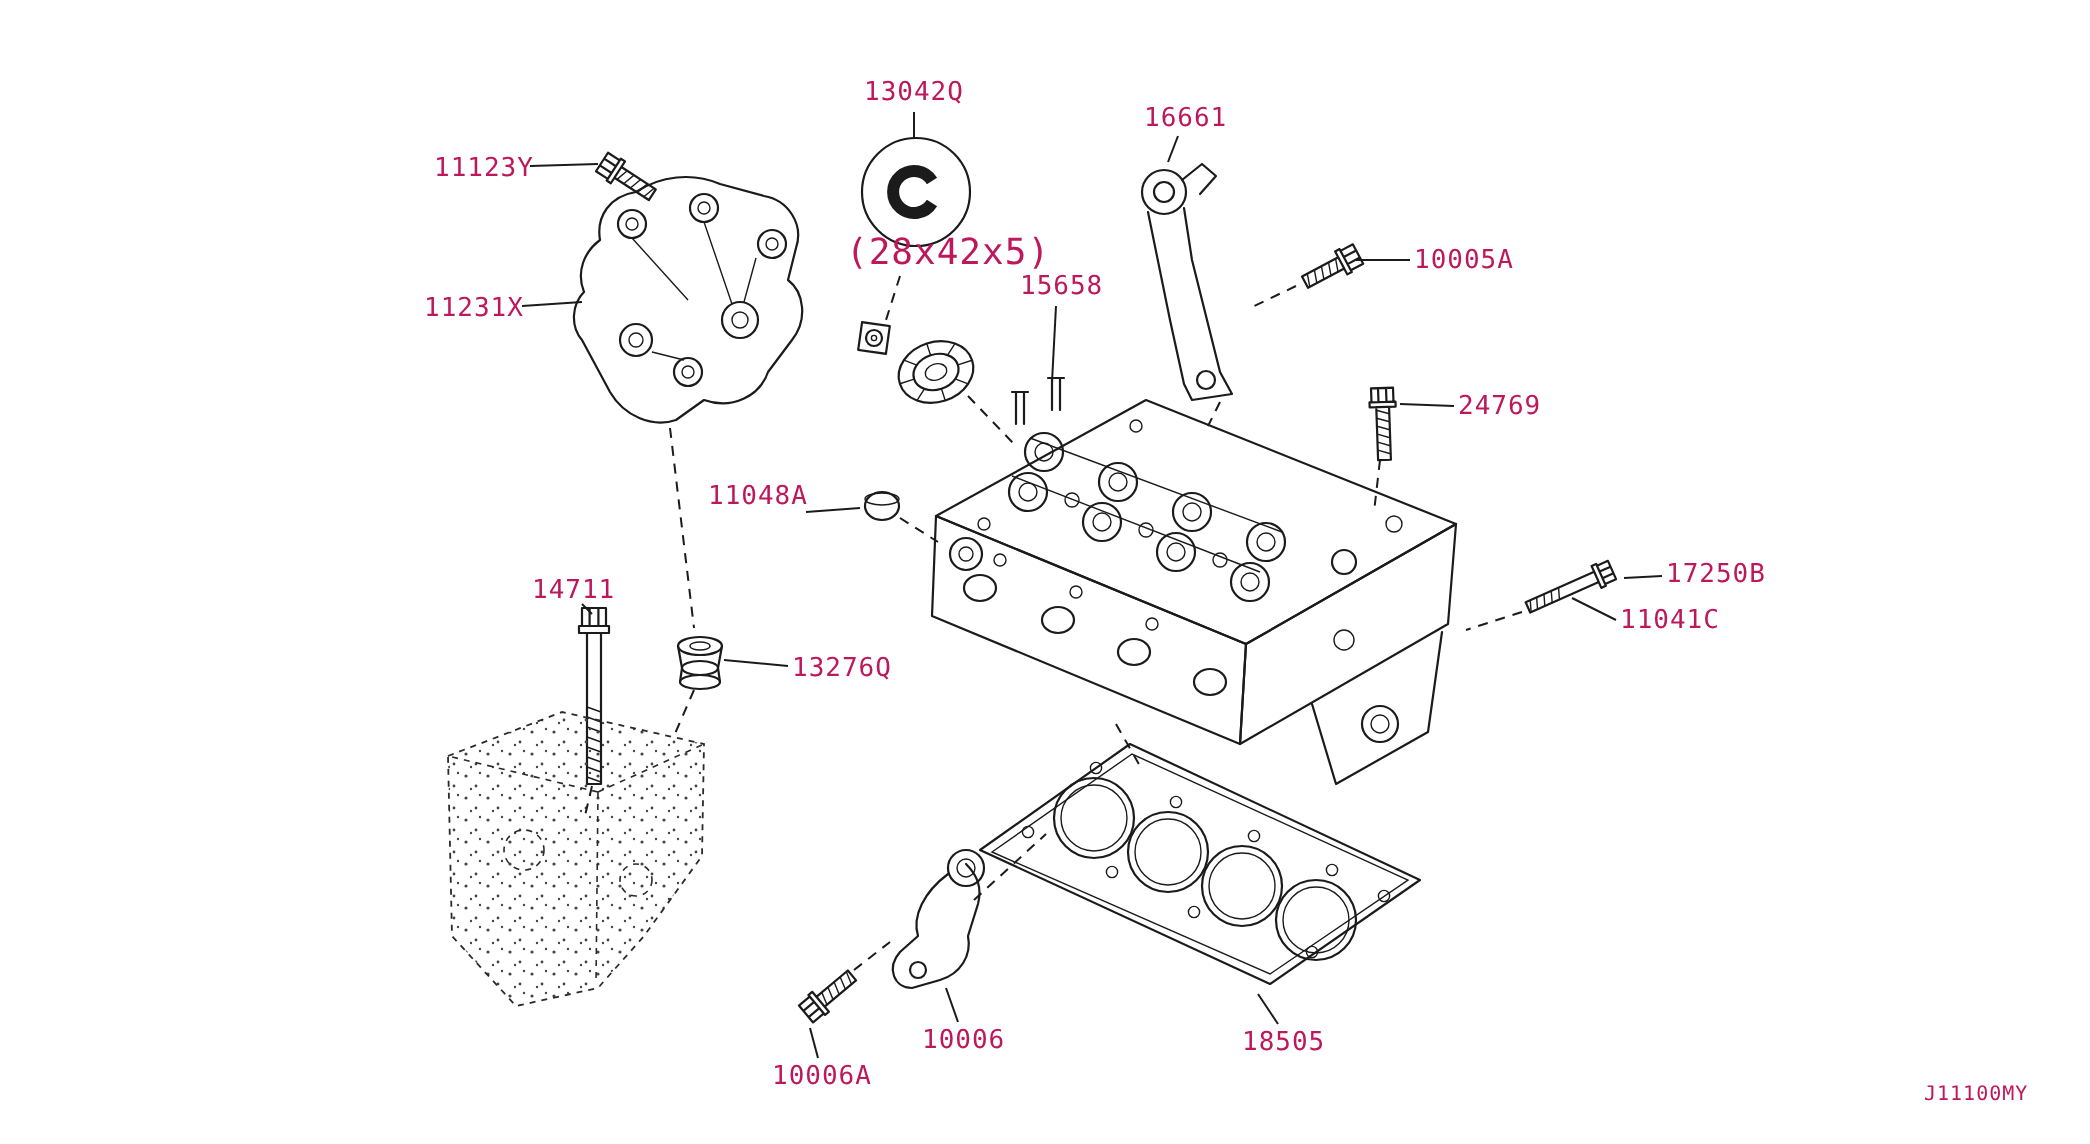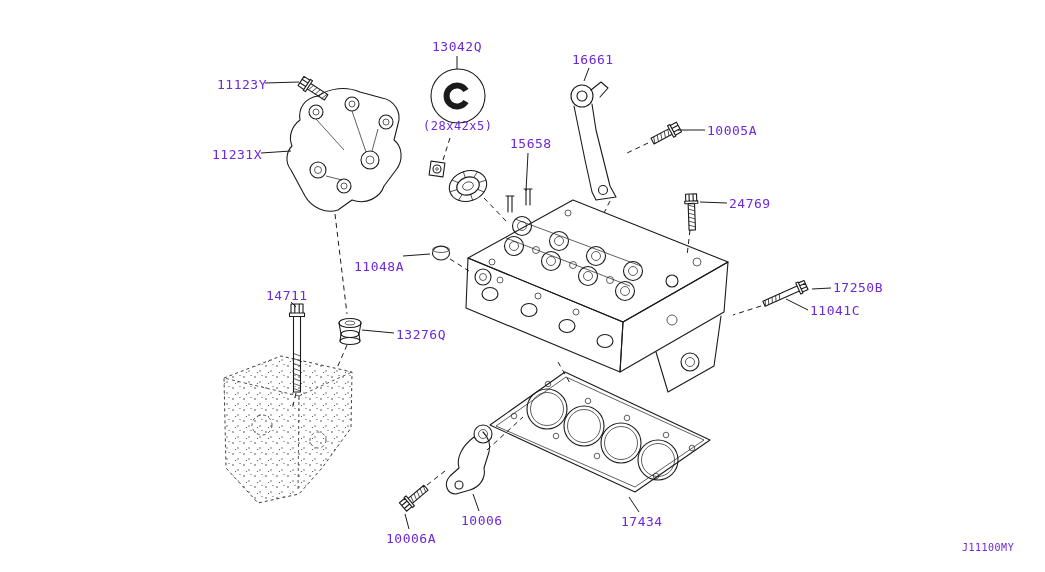--- a/index.html
+++ b/index.html
@@ -9,24 +9,24 @@
     overflow:hidden;
   }
   .stage svg{position:absolute;left:0;top:0;}
   .ln{fill:none;stroke:#1b1b1b;stroke-width:1.1;stroke-linecap:round;stroke-linejoin:round;}
   .th{fill:none;stroke:#1b1b1b;stroke-width:0.7;}
   .ldr{stroke:#1b1b1b;stroke-width:1;}
   .dsh{stroke:#1b1b1b;stroke-width:1;stroke-dasharray:5 4;fill:none;}
   .blk{stroke:#2a2a2a;stroke-width:0.9;stroke-dasharray:3 3;fill:url(#stip);}
   .blkl{stroke:#2a2a2a;stroke-width:0.8;stroke-dasharray:3 3;fill:none;}
   .lbl{
-    position:absolute;font-size:13px;line-height:15px;color:#6d28d9;
+    position:absolute;font-size:13px;line-height:15px;color:#be185d;
     letter-spacing:0.5px;white-space:nowrap;cursor:pointer;
   }
-  .lbl.note{font-size:12px;cursor:default;}
+  .lbl.note{font-size:18px;cursor:default;}
   .lbl.code{font-size:10px;cursor:default;}
 </style>
 </head>
 <body>
 
 <div class="stage">
 
   <svg width="1045" height="572" viewBox="0 0 1045 572">
     <defs>
       <pattern id="stip" width="11" height="11" patternUnits="userSpaceOnUse">
@@ -255,24 +255,24 @@
   </svg>
 
   <div class="lbl" style="left:217px;top:77px">11123Y</div>
   <div class="lbl" style="left:432px;top:39px">13042Q</div>
   <div class="lbl note" style="left:423px;top:119px">(28x42x5)</div>
   <div class="lbl" style="left:572px;top:52px">16661</div>
   <div class="lbl" style="left:707px;top:123px">10005A</div>
   <div class="lbl" style="left:212px;top:147px">11231X</div>
   <div class="lbl" style="left:510px;top:136px">15658</div>
   <div class="lbl" style="left:729px;top:196px">24769</div>
-  <div class="lbl" style="left:354px;top:259px">11048A</div>
+  <div class="lbl" style="left:354px;top:241px">11048A</div>
   <div class="lbl" style="left:833px;top:280px">17250B</div>
   <div class="lbl" style="left:810px;top:303px">11041C</div>
   <div class="lbl" style="left:266px;top:288px">14711</div>
   <div class="lbl" style="left:396px;top:327px">13276Q</div>
   <div class="lbl" style="left:386px;top:531px">10006A</div>
   <div class="lbl" style="left:461px;top:513px">10006</div>
-  <div class="lbl" style="left:621px;top:514px">17434</div>
+  <div class="lbl" style="left:621px;top:514px">18505</div>
 
   <div class="lbl code" style="left:962px;top:540px">J11100MY</div>
 
 </div>
 
 </body></html>

